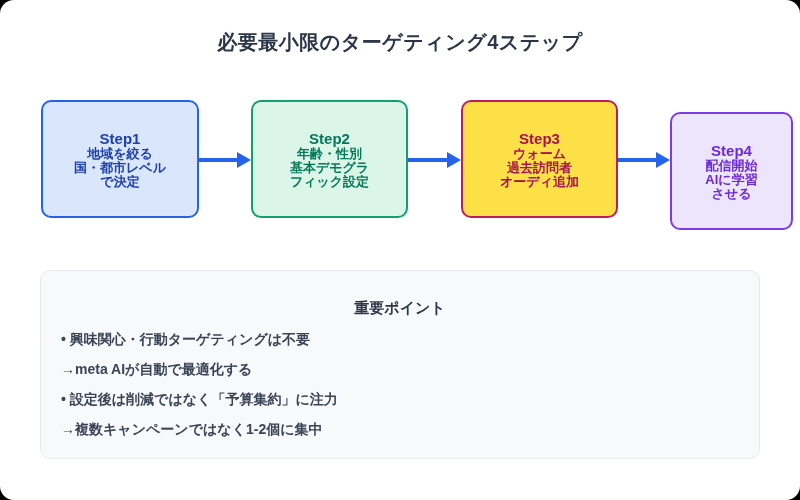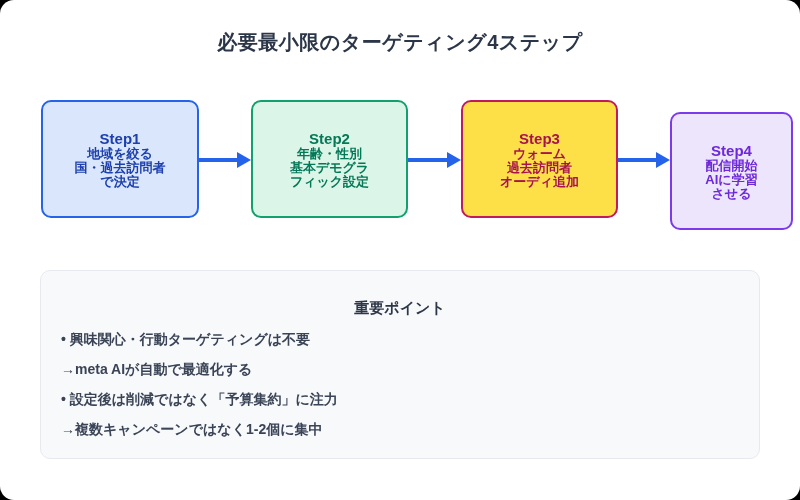--- a/index.html
+++ b/index.html
@@ -71,21 +71,21 @@
 <body>
 
 <div class="stage">
   <div class="card">
 
     <div class="title">必要最小限のターゲティング4ステップ</div>
 
     <div class="step-box step1" style="border-color: rgb(37, 99, 235); background: rgb(217, 230, 251); color: rgb(30, 64, 175);">
       <div class="step-name">Step1</div>
       <div class="step-line">地域を絞る</div>
-      <div class="step-line">国・過去訪問者</div>
+      <div class="step-line">国・都市レベル</div>
       <div class="step-line">で決定</div>
     </div>
 
     <div class="arrow arrow-1">
       <div class="arrow-line"></div>
       <div class="arrow-head"></div>
     </div>
 
     <div class="step-box step2" style="border-color: rgb(18, 160, 110); background: rgb(220, 245, 233); color: rgb(4, 120, 87);">
       <div class="step-name">Step2</div>

